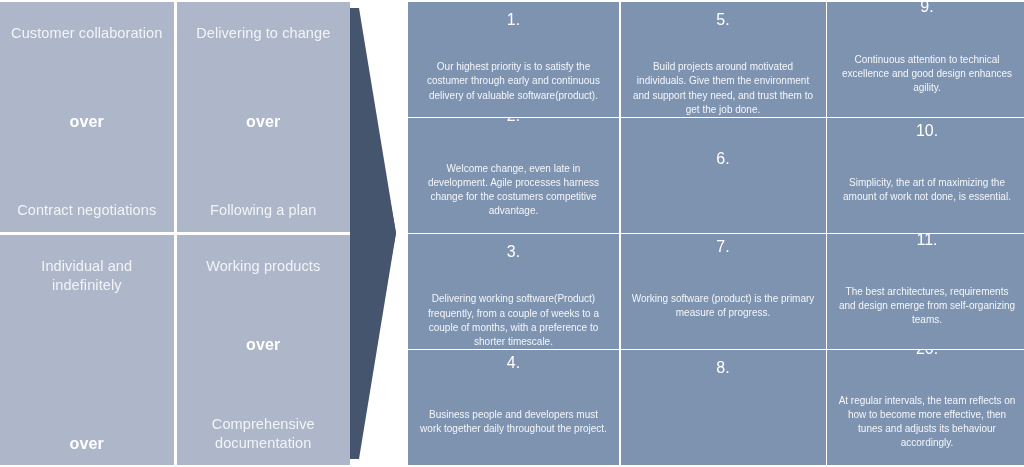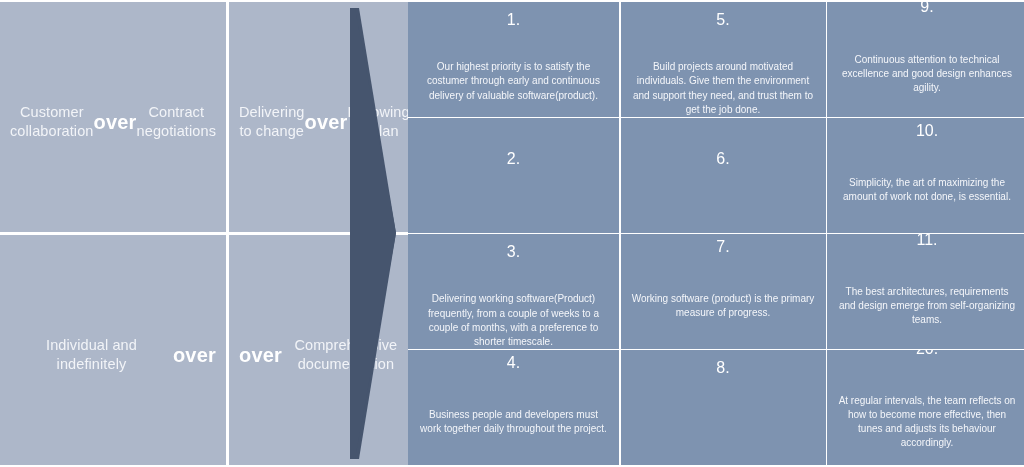--- a/index.html
+++ b/index.html
@@ -24,36 +24,36 @@
     display: grid;
     grid-template-columns: 1fr 1fr;
     grid-template-rows: 1fr 1fr;
     background: #ffffff;
     gap: 3px;
     padding: 2px 0px 2px 0px;
   }
   .value-cell {
     background: #adb7c9;
     display: flex;
-    flex-direction: row;
+    flex-direction: column;
     align-items: center;
-    justify-content: flex-end;
+    justify-content: space-between;
     text-align: center;
     padding: 22px 10px 12px 10px;
     color: #ffffff;
   }
   .value-top, .value-bottom {
     font-size: 14.5px;
     line-height: 1.32;
     color: #f2f4f8;
     font-weight: 400;
     letter-spacing: 0.1px;
   }
   .value-over {
-    font-size: 20px;
+    font-size: 16px;
     font-weight: bold;
     color: #ffffff;
     letter-spacing: 0.2px;
   }
 
   
   #arrow-shape {
     position: absolute;
     left: 348px; top: 0;
     width: 60px; height: 467px;
@@ -118,20 +118,21 @@
       <div class="value-over">over</div>
       <div class="value-bottom">Following a plan</div>
     </div>
 
     <div class="value-cell">
       <div class="value-top">Individual and indefinitely</div>
       <div class="value-over">over</div>
     </div>
 
     <div class="value-cell">
+      <div class="value-top">Working products</div>
       <div class="value-over">over</div>
       <div class="value-bottom">Comprehensive documentation</div>
     </div>
 
   </div>
 
   <svg id="arrow-shape" viewBox="0 0 60 467" preserveAspectRatio="none">
     <polygon points="11,8 48,233 11,459 7,459 3,233 7,8" fill="#46556e"></polygon>
     <polygon points="7,8 48,233 7,459 2,459 2,8" fill="#46556e"></polygon>
   </svg>
@@ -148,20 +149,21 @@
       <div class="principle-text">Build projects around motivated individuals. Give them the environment and support they need, and trust them to get the job done.</div>
     </div>
 
     <div class="principle-cell center-block">
       <div class="principle-number">9.</div>
       <div class="principle-text">Continuous attention to technical excellence and good design enhances agility.</div>
     </div>
 
     <div class="principle-cell center-block">
       <div class="principle-number">2.</div>
+      <div class="principle-text">Welcome change, even late in development. Agile processes harness change for the costumers competitive advantage.</div>
     </div>
 
     <div class="principle-cell center-block">
       <div class="principle-number">6.</div>
     </div>
 
     <div class="principle-cell center-block">
       <div class="principle-number">10.</div>
       <div class="principle-text">Simplicity, the art of maximizing the amount of work not done, is essential.</div>
     </div>

